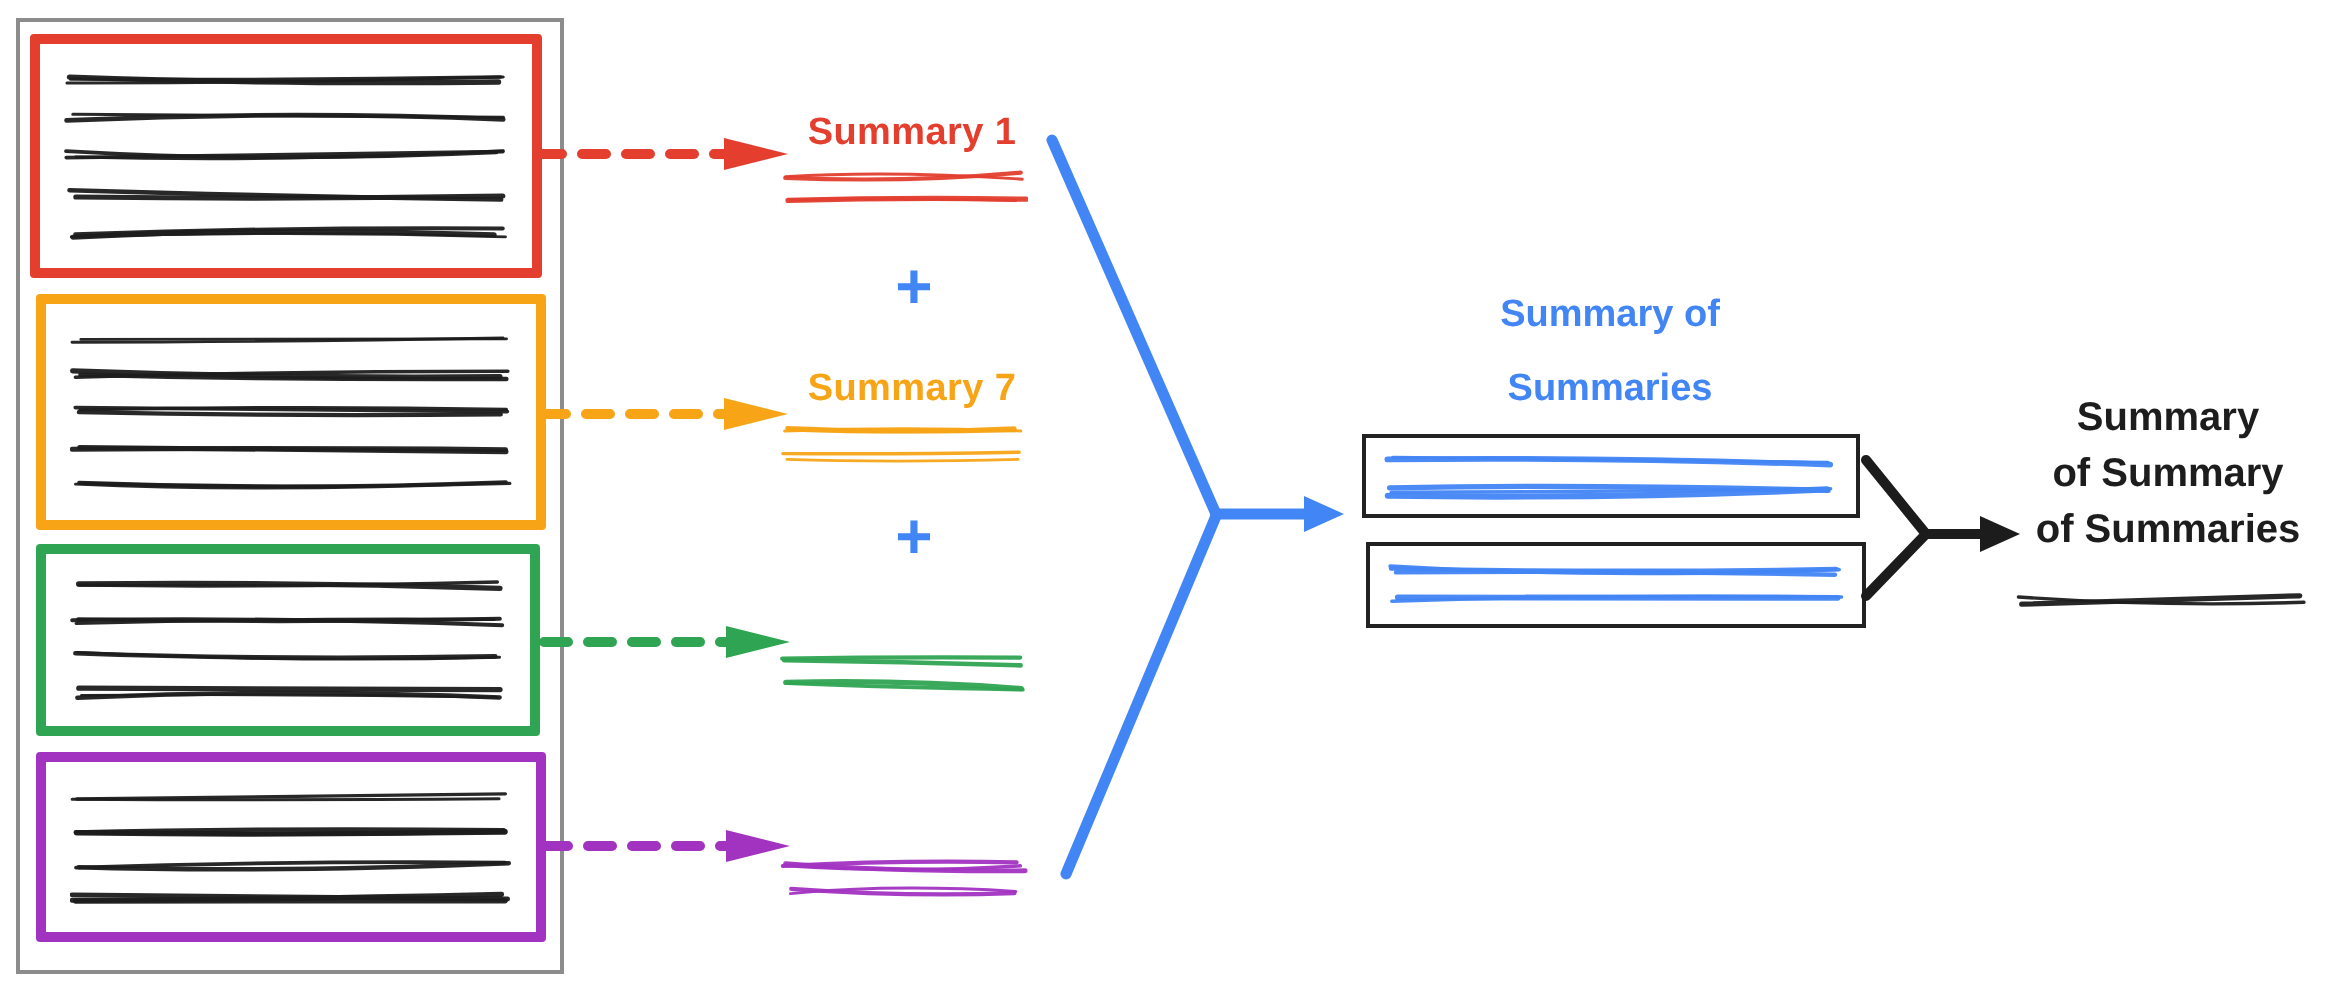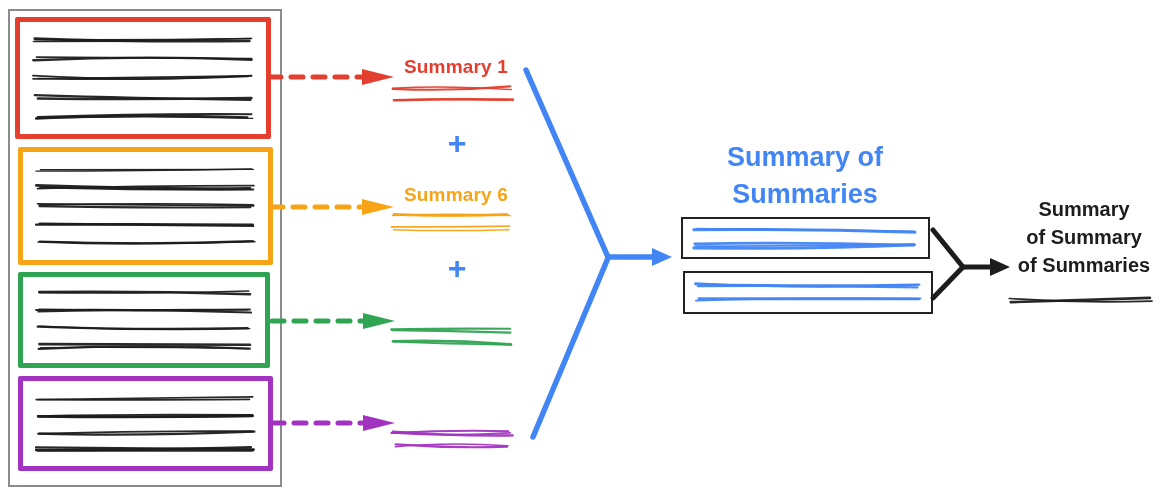--- a/index.html
+++ b/index.html
@@ -34,21 +34,21 @@
   .merge polygon{fill:currentColor;}
   .merge-blue path,.merge-blue line{stroke-width:5.5;}
   .merge-black path,.merge-black line{stroke-width:5;}
 
   .sum-label{position:absolute;width:122px;text-align:center;font-size:19px;
              font-weight:700;letter-spacing:.2px;}
   .plus{position:absolute;width:34px;text-align:center;font-size:32px;line-height:38px;
         font-weight:700;color:var(--blue,#4285F4);}
 
   .sos-title{position:absolute;left:688px;top:139px;width:234px;text-align:center;
-             font-size:27px;line-height:37px;font-weight:700;color:var(--blue,#4285F4);
+             font-size:19px;line-height:37px;font-weight:700;color:var(--blue,#4285F4);
              white-space:pre-line;}
   .sos-box{position:absolute;border:2.5px solid #222;box-sizing:border-box;background:#fff;
            display:flex;align-items:center;padding:2px 9px;}
 
   .final-label{position:absolute;left:1005px;top:195px;width:158px;text-align:center;
                font-size:20px;line-height:28px;font-weight:700;color:#1d1d1d;white-space:pre-line;}
 </style>
 </head>
 <body>
 
@@ -170,21 +170,21 @@
   <div class="sum-label c-red" style="left:395px;top:56px">Summary 1</div>
   <svg class="abs scribble c-red" style="left:390px;top:82px" width="124" height="25">
       <path d="M2.6,6.9 Q62.0,9.5 120.4,4.3" stroke-width="2.08"></path>
       <path d="M121.2,7.6 Q55.8,3.2 2.8,6.3" stroke-width="1.46"></path>
       <path d="M4.0,18.2 Q62.0,16.6 123.0,17.6" stroke-width="2.62"></path>
       <path d="M117.8,18.3 Q55.8,16.5 4.3,18.0" stroke-width="1.50"></path>
     </svg>
 
   <div class="plus" style="left:440px;top:124px">+</div>
 
-  <div class="sum-label c-orange" style="left:395px;top:184px">Summary 6</div>
+  <div class="sum-label c-orange" style="left:395px;top:184px">Summary 7</div>
   <svg class="abs scribble c-orange" style="left:390px;top:209px" width="124" height="25">
       <path d="M2.3,6.5 Q62.0,4.2 120.4,6.5" stroke-width="1.48"></path>
       <path d="M117.7,6.2 Q55.8,7.8 4.4,5.8" stroke-width="1.79"></path>
       <path d="M3.7,5.1 Q62.0,7.8 117.1,5.2" stroke-width="2.24"></path>
       <path d="M1.4,17.8 Q62.0,18.2 119.6,17.1" stroke-width="1.71"></path>
       <path d="M119.0,20.7 Q55.8,22.4 3.5,20.7" stroke-width="1.47"></path>
     </svg>
 
   <div class="plus" style="left:440px;top:249px">+</div>
 

